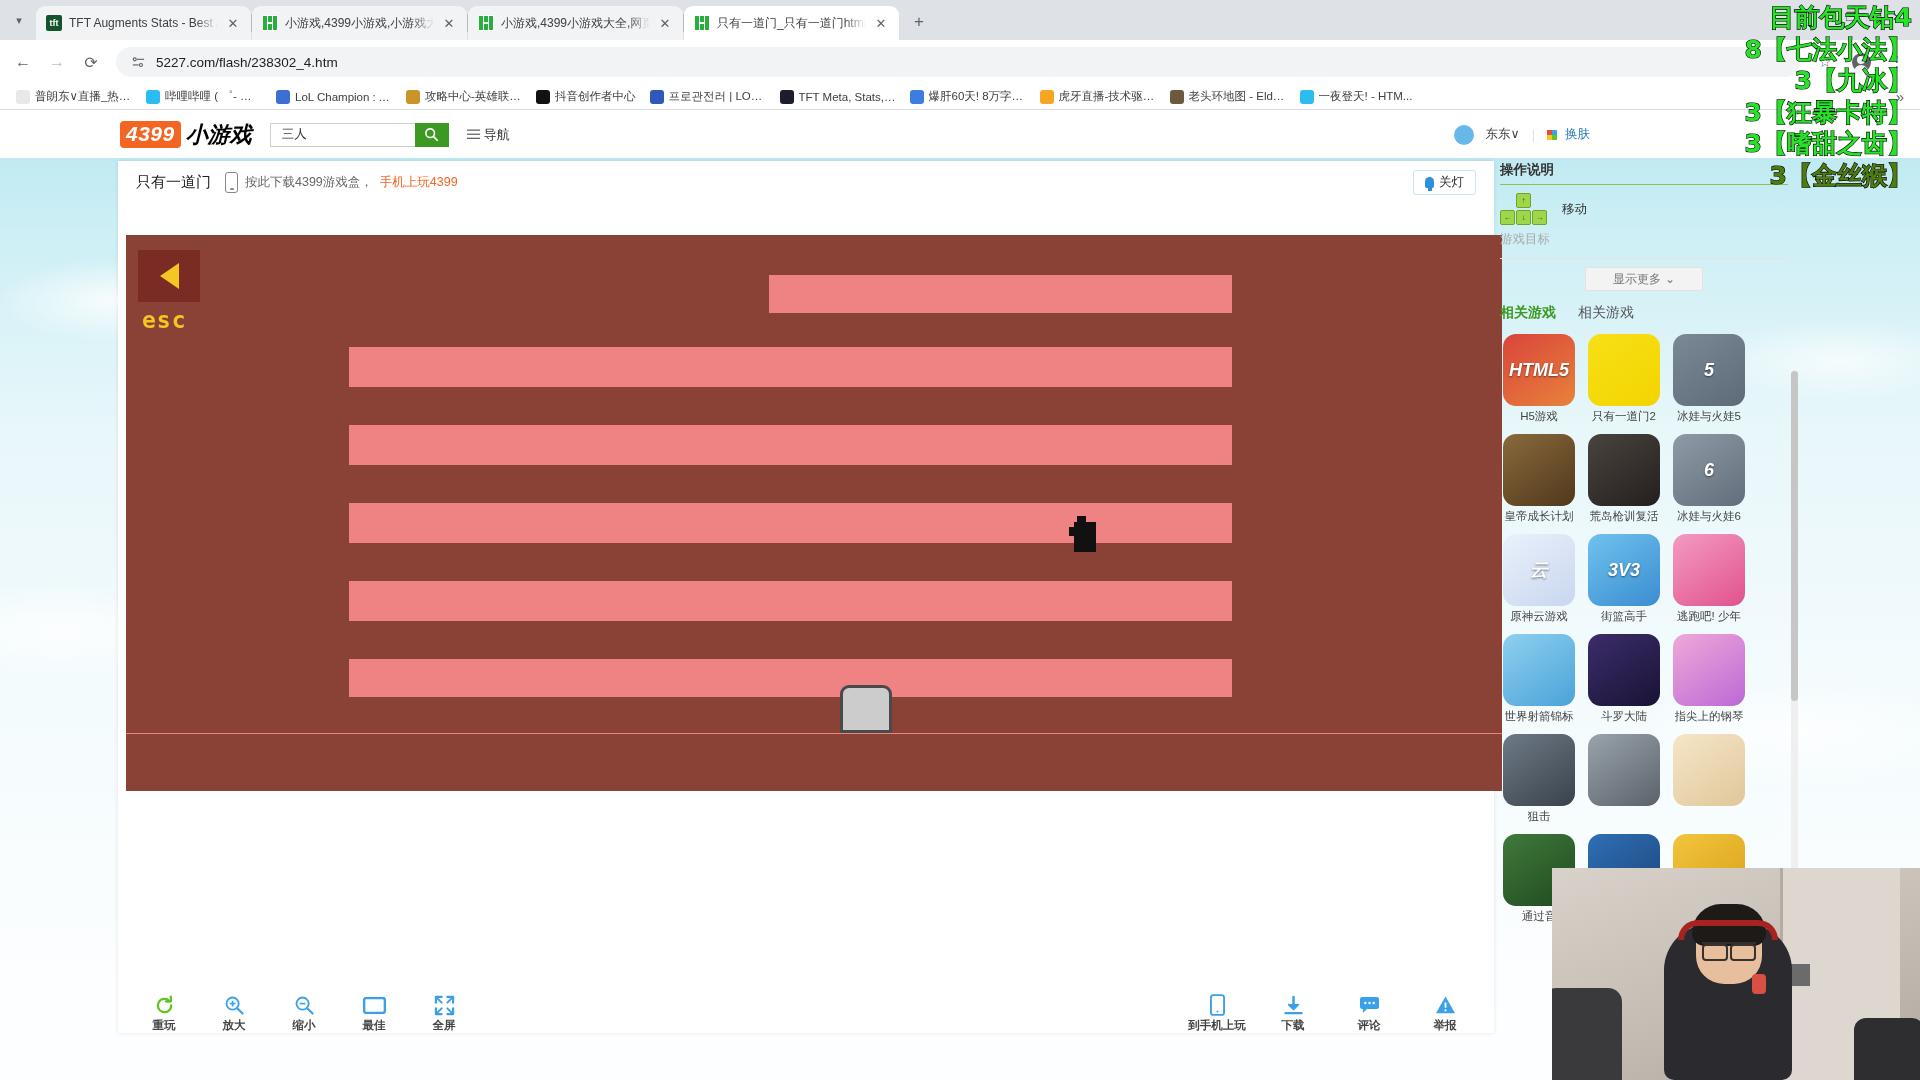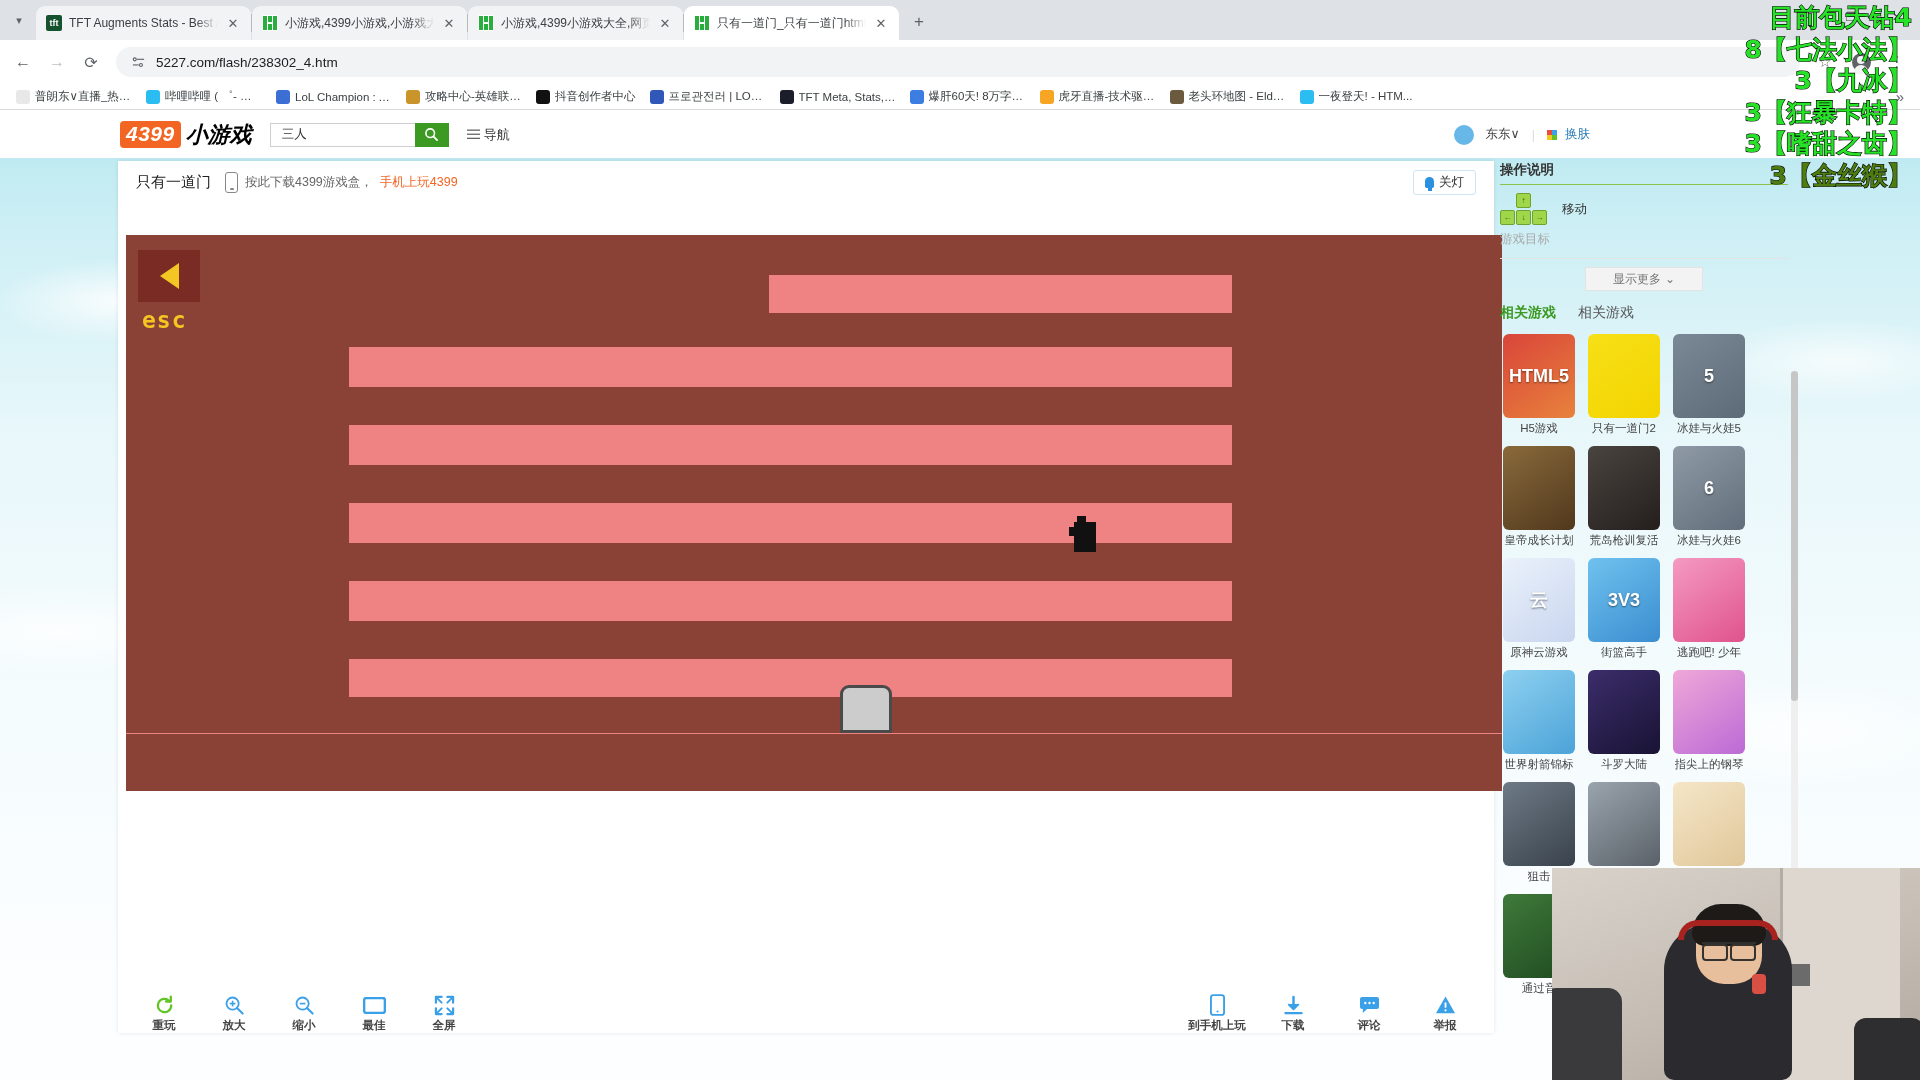--- a/index.html
+++ b/index.html
@@ -245,21 +245,21 @@
   .showmore {
     width:118px; height:24px; margin:8px auto 0; background:#f3f3f3; border:1px solid #e3e3e3;
     display:flex; align-items:center; justify-content:center; gap:4px;
     font-size:12px; color:#777;
   }
   .sb-tabs { display:flex; gap:22px; margin:13px 0 10px; font-size:14px; }
   .sb-tab { color:#555; padding-bottom:2px; }
   .sb-tab.active { color:#3c9a22; font-weight:bold; }
   .grid { display:grid; grid-template-columns:repeat(3, 1fr); gap:10px 7px; width:248px; }
   .gcell { display:flex; flex-direction:column; align-items:center; gap:3px; }
-  .gthumb { width:72px; height:84px; border-radius:6px; overflow:hidden; position:relative; }
+  .gthumb { width:72px; height:72px; border-radius:13px; overflow:hidden; position:relative;font-style:italic; }
   .gname { font-size:11.5px; color:#444; white-space:nowrap; overflow:hidden; text-overflow:ellipsis; max-width:78px; }
   .sb-scroll {
     position:absolute; right:-10px; top:210px; width:7px; height:550px; background:#efefef;
   }
   .sb-scroll .thumbb { position:absolute; left:0; top:0; width:7px; height:330px; background:#c6c6c6; border-radius:4px;}
 
   
   .ovl-donate {
     position:absolute; right:8px; top:2px; width:400px;
     text-align:right; z-index:50; pointer-events:none;

